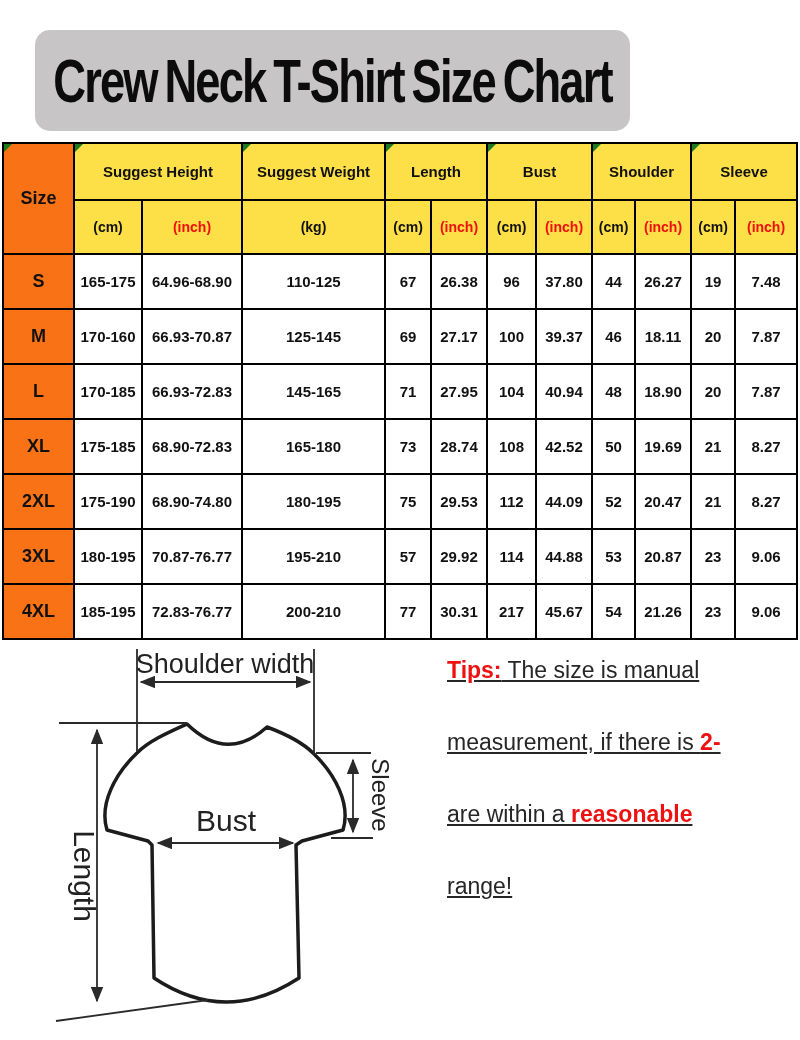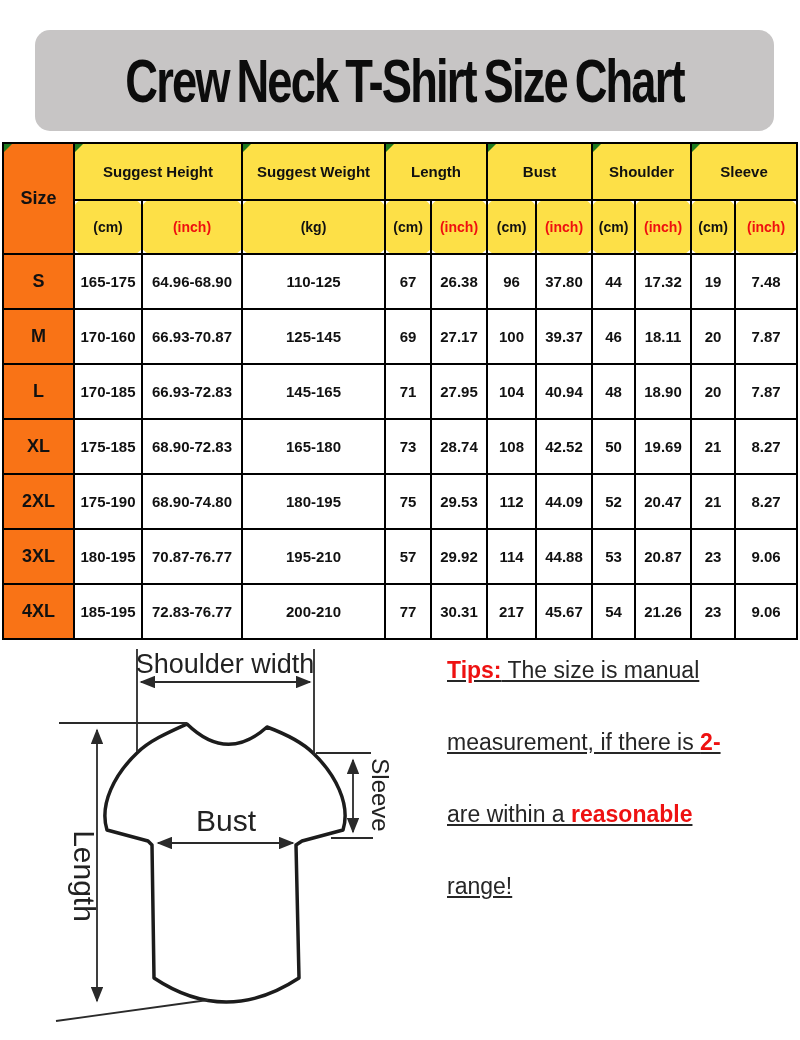--- a/index.html
+++ b/index.html
@@ -3,21 +3,21 @@
 <meta charset="utf-8">
 <style>
   html,body { margin:0; padding:0; }
   body {
     width:800px; height:1040px; position:relative; overflow:hidden;
     background:#ffffff; font-family:"Liberation Sans", sans-serif;
   }
 
   
   .title-bar {
-    position:absolute; left:35px; top:30px; width:739px; height:101px;
+    position:absolute; left:35px; top:30px; width:595px; height:101px;
     background:#c7c5c5; border-radius:15px;
     display:flex; align-items:center; justify-content:center;
   }
   .title-text {
     font-size:62px; font-weight:700; color:#0c0c0c;
     letter-spacing:-2.5px; word-spacing:-4px; white-space:nowrap;
     transform:scaleX(0.73); transform-origin:center;
   }
 
   
@@ -27,21 +27,21 @@
     border:2px solid #000;
   }
   .size-table th, .size-table td {
     border:2px solid #000; text-align:center; vertical-align:middle;
     padding:0; color:#111; font-weight:bold; overflow:hidden;
   }
   .size-table thead tr.grp-row    { height:57px; }
   .size-table thead tr.sub-row    { height:54px; }
   .size-table tbody tr            { height:55px; }
   .size-table thead th { background:#fde047; font-size:15px; }
-  .size-table thead th.sub { font-size:14px;border-radius:9px; }
+  .size-table thead th.sub { font-size:14px; }
   .size-table td { background:#ffffff; font-size:15px; }
   .size-table th.size-cell { background:#f97316; font-size:18px;margin-left:20px; }
   .size-table .red { color:#ef0f0f; }
   th.tri { position:relative; }
   th.tri::before {
     content:""; position:absolute; top:0; left:0; width:0; height:0;
     border-top:8px solid #1e7a1e; border-right:8px solid transparent;
   }
 
   
@@ -109,21 +109,21 @@
       <tr>
     <th class="size-cell">S</th>
     <td>165-175</td>
     <td>64.96-68.90</td>
     <td>110-125</td>
     <td>67</td>
     <td>26.38</td>
     <td>96</td>
     <td>37.80</td>
     <td>44</td>
-    <td>17.32</td>
+    <td>26.27</td>
     <td>19</td>
     <td>7.48</td>
   </tr>
       <tr>
     <th class="size-cell">M</th>
     <td>170-160</td>
     <td>66.93-70.87</td>
     <td>125-145</td>
     <td>69</td>
     <td>27.17</td>

